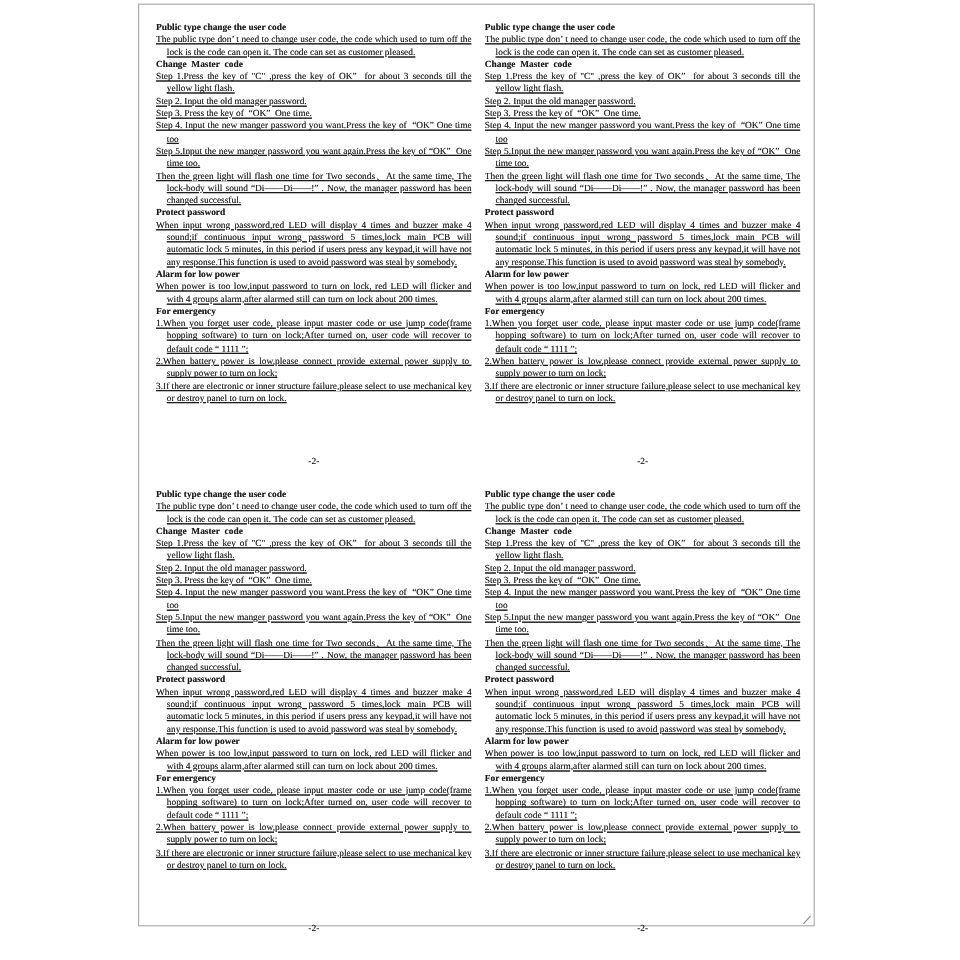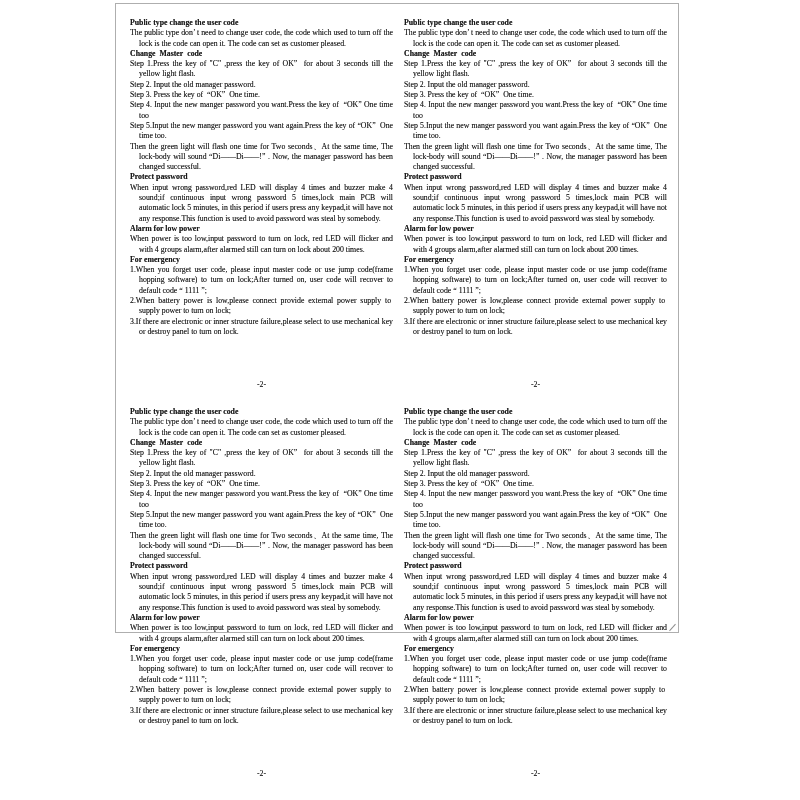--- a/index.html
+++ b/index.html
@@ -7,21 +7,21 @@
   html,body {
     width:800px; height:800px;
     background:#ffffff;
     font-family:"Liberation Serif","DejaVu Serif",serif;
     position:relative;
     overflow:hidden;
   }
   .sheet {
     position:absolute;
     left:115px; top:3px;
-    width:564px; height:630px;
+    width:564px; height:769px;
     border:1px solid #aeaeae;
     background:#ffffff;
   }
   .quadrant {
     position:absolute;
     width:263px; height:372px;
     color:#1b1b1b;
     text-shadow:0 0 0.45px rgba(25,25,25,0.55);
     overflow:hidden;
   }
@@ -33,20 +33,21 @@
     font-weight:bold;
     font-size:7.8px;
     line-height:10.3px;
   }
   .quadrant .p {
     font-size:7.8px;
     line-height:10.3px;
     text-align:justify;
     padding-left:9px;
     text-indent:-9px;
+    text-decoration:underline;
   }
   .footer {
     position:absolute;
     bottom:0; left:0; right:0;
     text-align:center;
     font-size:7.8px;
     line-height:10px;
   }
   .corner-mark {
     position:absolute;

